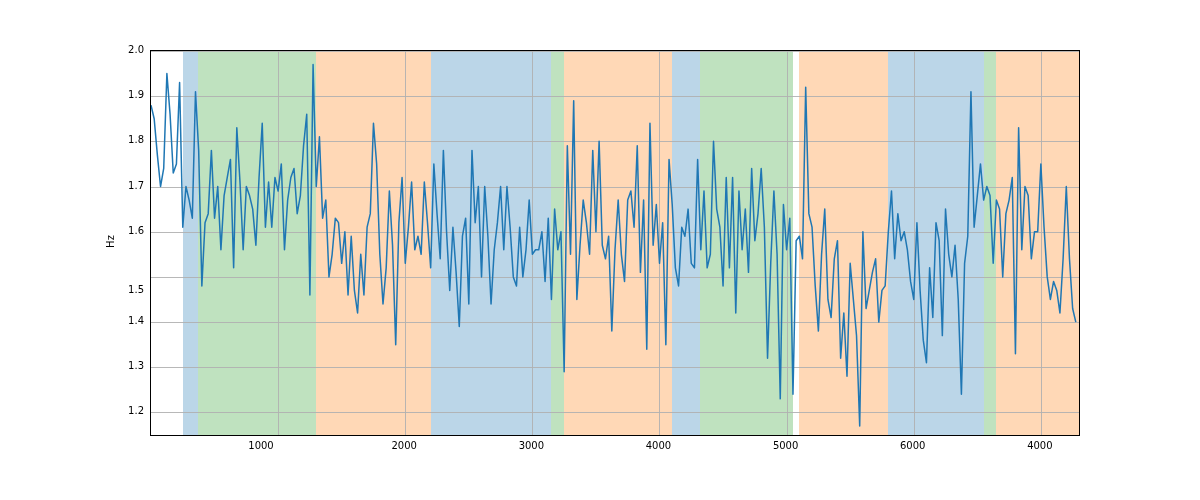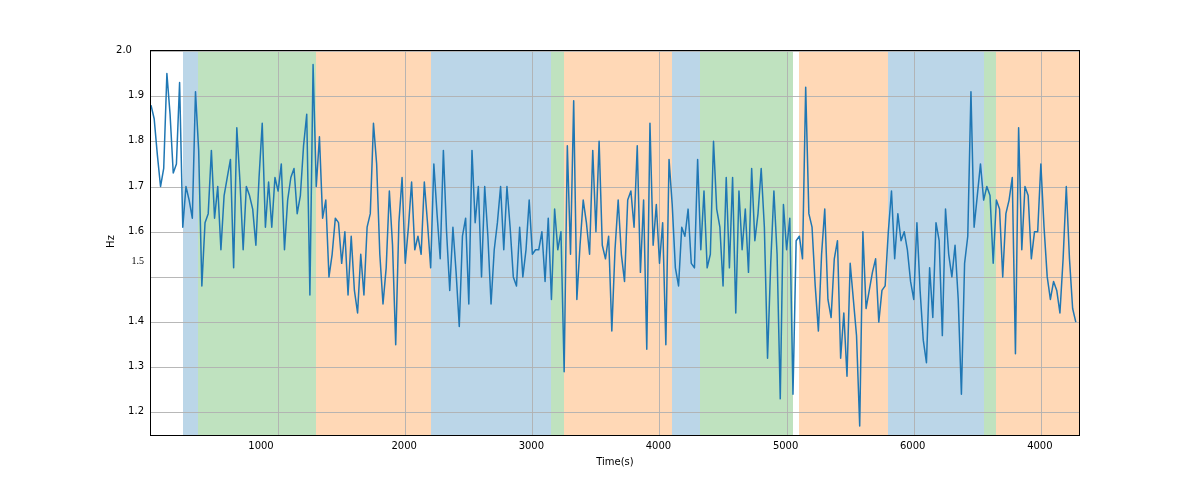--- a/index.html
+++ b/index.html
@@ -141,36 +141,35 @@
       <div class="gridline-v" style="left: 381.37px;"></div>
       <div class="gridline-v" style="left: 508.493px;"></div>
       <div class="gridline-v" style="left: 635.616px;"></div>
       <div class="gridline-v" style="left: 762.74px;"></div>
       <div class="gridline-v" style="left: 889.863px;"></div>
       <svg class="lineplot" id="svgplot" viewBox="0 0 928 384" preserveAspectRatio="none">
       <path id="series-path" class="series-path" d="M0.00 54.21 L3.18 67.76 L6.36 103.91 L9.53 135.53 L12.71 117.46 L15.89 22.59 L19.07 63.25 L22.25 121.98 L25.42 112.94 L28.60 31.62 L31.78 176.19 L34.96 135.53 L38.14 149.08 L41.32 167.15 L44.49 40.66 L47.67 99.39 L50.85 234.92 L54.03 171.67 L57.21 162.64 L60.38 99.39 L63.56 167.15 L66.74 135.53 L69.92 198.78 L73.10 144.56 L76.27 126.49 L79.45 108.42 L82.63 216.85 L85.81 76.80 L88.99 131.01 L92.16 198.78 L95.34 135.53 L98.52 144.56 L101.70 158.12 L104.88 194.26 L108.05 126.49 L111.23 72.28 L114.41 176.19 L117.59 131.01 L120.77 176.19 L123.95 126.49 L127.12 140.05 L130.30 112.94 L133.48 198.78 L136.66 149.08 L139.84 126.49 L143.01 117.46 L146.19 162.64 L149.37 144.56 L152.55 94.87 L155.73 63.25 L158.90 243.95 L162.08 13.55 L165.26 135.53 L168.44 85.84 L171.62 167.15 L174.79 149.08 L177.97 225.88 L181.15 203.29 L184.33 167.15 L187.51 171.67 L190.68 212.33 L193.86 180.71 L197.04 243.95 L200.22 185.22 L203.40 239.44 L206.58 262.02 L209.75 203.29 L212.93 243.95 L216.11 176.19 L219.29 162.64 L222.47 72.28 L225.64 112.94 L228.82 203.29 L232.00 252.99 L235.18 216.85 L238.36 140.05 L241.53 194.26 L244.71 293.65 L247.89 171.67 L251.07 126.49 L254.25 212.33 L257.42 176.19 L260.60 131.01 L263.78 198.78 L266.96 185.22 L270.14 203.29 L273.32 131.01 L276.49 171.67 L279.67 216.85 L282.85 112.94 L286.03 162.64 L289.21 207.81 L292.38 99.39 L295.56 180.71 L298.74 239.44 L301.92 176.19 L305.10 221.36 L308.27 275.58 L311.45 185.22 L314.63 167.15 L317.81 252.99 L320.99 99.39 L324.16 171.67 L327.34 135.53 L330.52 225.88 L333.70 135.53 L336.88 185.22 L340.05 252.99 L343.23 198.78 L346.41 171.67 L349.59 135.53 L352.77 198.78 L355.95 135.53 L359.12 176.19 L362.30 225.88 L365.48 234.92 L368.66 176.19 L371.84 225.88 L375.01 198.78 L378.19 149.08 L381.37 203.29 L384.55 198.78 L387.73 198.78 L390.90 180.71 L394.08 230.40 L397.26 167.15 L400.44 248.47 L403.62 158.12 L406.79 198.78 L409.97 180.71 L413.15 320.75 L416.33 94.87 L419.51 203.29 L422.68 49.69 L425.86 248.47 L429.04 194.26 L432.22 149.08 L435.40 171.67 L438.58 203.29 L441.75 99.39 L444.93 180.71 L448.11 90.35 L451.29 194.26 L454.47 207.81 L457.64 185.22 L460.82 280.09 L464.00 198.78 L467.18 149.08 L470.36 203.29 L473.53 230.40 L476.71 149.08 L479.89 140.05 L483.07 176.19 L486.25 94.87 L489.42 221.36 L492.60 149.08 L495.78 298.16 L498.96 72.28 L502.14 194.26 L505.32 153.60 L508.49 212.33 L511.67 171.67 L514.85 293.65 L518.03 108.42 L521.21 153.60 L524.38 216.85 L527.56 234.92 L530.74 176.19 L533.92 185.22 L537.10 158.12 L540.27 212.33 L543.45 216.85 L546.63 108.42 L549.81 198.78 L552.99 140.05 L556.16 216.85 L559.34 203.29 L562.52 90.35 L565.70 158.12 L568.88 176.19 L572.05 234.92 L575.23 126.49 L578.41 216.85 L581.59 126.49 L584.77 262.02 L587.95 140.05 L591.12 198.78 L594.30 158.12 L597.48 221.36 L600.66 117.46 L603.84 189.74 L607.01 162.64 L610.19 117.46 L613.37 176.19 L616.55 307.20 L619.73 212.33 L622.90 140.05 L626.08 203.29 L629.26 347.86 L632.44 153.60 L635.62 198.78 L638.79 167.15 L641.97 343.34 L645.15 189.74 L648.33 185.22 L651.51 207.81 L654.68 36.14 L657.86 162.64 L661.04 176.19 L664.22 234.92 L667.40 280.09 L670.58 203.29 L673.75 158.12 L676.93 248.47 L680.11 266.54 L683.29 207.81 L686.47 189.74 L689.64 307.20 L692.82 262.02 L696.00 325.27 L699.18 212.33 L702.36 248.47 L705.53 284.61 L708.71 374.96 L711.89 180.71 L715.07 257.51 L718.25 239.44 L721.42 221.36 L724.60 207.81 L727.78 271.06 L730.96 239.44 L734.14 234.92 L737.32 180.71 L740.49 140.05 L743.67 207.81 L746.85 162.64 L750.03 189.74 L753.21 180.71 L756.38 198.78 L759.56 230.40 L762.74 248.47 L765.92 171.67 L769.10 239.44 L772.27 289.13 L775.45 311.72 L778.63 216.85 L781.81 266.54 L784.99 171.67 L788.16 189.74 L791.34 284.61 L794.52 158.12 L797.70 203.29 L800.88 225.88 L804.05 194.26 L807.23 248.47 L810.41 343.34 L813.59 212.33 L816.77 185.22 L819.95 40.66 L823.12 176.19 L826.30 144.56 L829.48 112.94 L832.66 149.08 L835.84 135.53 L839.01 144.56 L842.19 212.33 L845.37 149.08 L848.55 158.12 L851.73 225.88 L854.90 162.64 L858.08 149.08 L861.26 126.49 L864.44 302.68 L867.62 76.80 L870.79 198.78 L873.97 135.53 L877.15 144.56 L880.33 207.81 L883.51 180.71 L886.68 180.71 L889.86 112.94 L893.04 176.19 L896.22 225.88 L899.40 248.47 L902.58 230.40 L905.75 239.44 L908.93 262.02 L912.11 207.81 L915.29 135.53 L918.47 207.81 L921.64 257.51 L924.82 271.06 "></path>
     </svg>
   </div>
 
-  <div class="xlabel">Time(s)</div>
 
   <div id="xticks-container">
       <div class="xtick" style="left: 261px;">1000</div>
       <div class="xtick" style="left: 404.247px;">2000</div>
       <div class="xtick" style="left: 531.37px;">3000</div>
       <div class="xtick" style="left: 658.493px;">4000</div>
       <div class="xtick" style="left: 785.616px;">5000</div>
       <div class="xtick" style="left: 912.74px;">6000</div>
       <div class="xtick" style="left: 1039.86px;">4000</div>
     </div>
   <div id="yticks-container">
       <div class="ytick" style="top: 411.412px;">1.2</div>
       <div class="ytick" style="top: 366.235px;">1.3</div>
       <div class="ytick" style="top: 321.059px;">1.4</div>
-      <div class="ytick" style="top: 261px; font-family: Liberation Serif, serif;">1.5</div>
+      <div class="ytick" style="top: 290px;">1.5</div>
       <div class="ytick" style="top: 230.706px;">1.6</div>
       <div class="ytick" style="top: 185.529px;">1.7</div>
       <div class="ytick" style="top: 140.353px;">1.8</div>
       <div class="ytick" style="top: 95.1765px;">1.9</div>
-      <div class="ytick" style="top: 50px; text-align: center;">2.0</div>
+      <div class="ytick" style="top: 50px;">2.0</div>
     </div>
 
 </div>
 
 </body></html>

